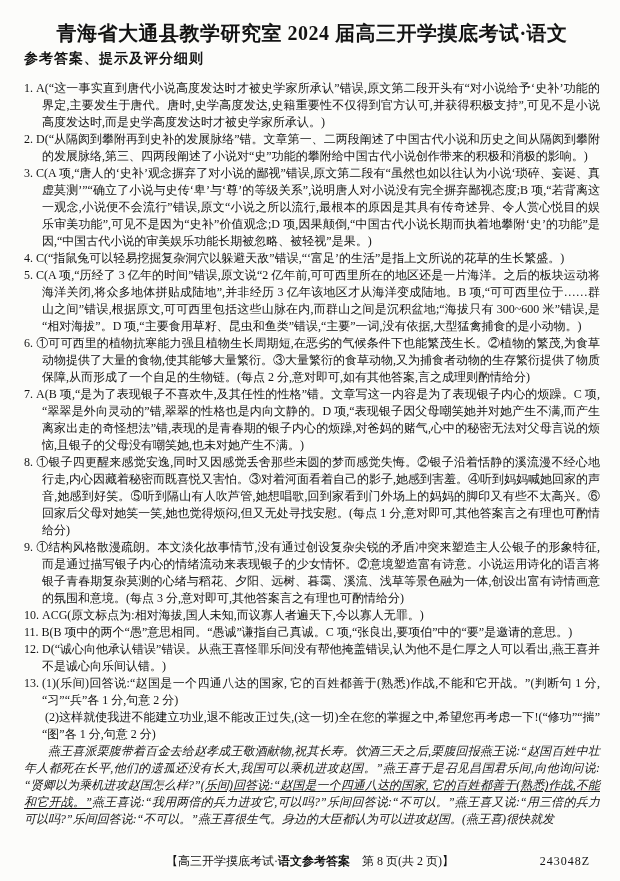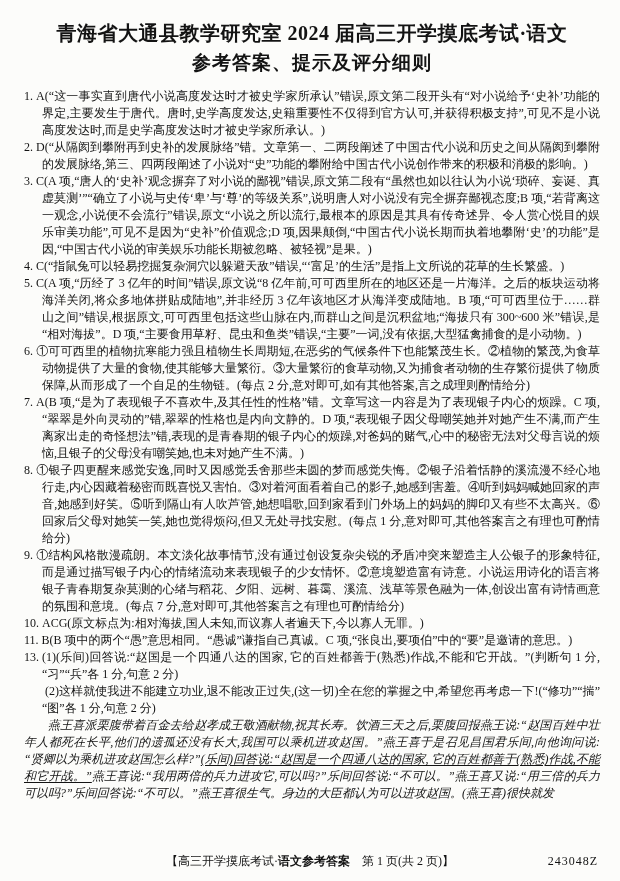--- a/index.html
+++ b/index.html
@@ -7,82 +7,83 @@
     width:620px; height:881px; margin:0 auto; position:relative;
     background:#fcfcfa; color:#131313; overflow:hidden;
     font-family:"Liberation Serif","DejaVu Serif",serif;
     padding:12px 20px 0 24px; box-sizing:border-box;
   }
   .title {
     font-size:20px; font-weight:bold; text-align:center;
     margin:8px 0 2px 0; letter-spacing:0.5px;
   }
   .subtitle {
-    font-size:19px; font-weight:bold; text-align:center;
+    font-size:14px; font-weight:bold; text-align:left;
     font-family:"Liberation Sans","DejaVu Sans",sans-serif;
     margin:3px 0 12px 0; letter-spacing:1px;
   }
   .answers { font-size:12px; line-height:17px; text-align:justify; }
   .answer-item { padding-left:18px; text-indent:-18px; }
   .answer-item.no-num { text-indent:0; }
   .answer-item .num { padding-right:3px; }
   .trans-heading {
     font-size:12.5px; font-weight:bold; line-height:18px; margin-top:1px;
     font-family:"Liberation Sans","DejaVu Sans",sans-serif;
   }
   .trans-para {
     margin:0; font-size:12px; line-height:17px; text-align:justify;
     font-style:italic; text-indent:24px;
   }
   .trans-para .seg.u { text-decoration:underline; text-underline-offset:2px; }
   .footer { position:absolute; left:0; bottom:12px; width:100%; font-size:12px; line-height:16px; }
   .footer-caption { text-align:center; }
   .footer-caption b { font-family:"Liberation Sans","DejaVu Sans",sans-serif;text-align:right; }
-  .footer-code { position:absolute; right:22px; top:0; letter-spacing:1px; }
+  .footer-code { position:absolute; right:30px; top:0; letter-spacing:1px; }
 </style>
 </head>
 <body>
 
 <div class="page">
   <header>
     <div class="title">青海省大通县教学研究室 2024 届高三开学摸底考试·语文</div>
     <div class="subtitle">参考答案、提示及评分细则</div>
   </header>
 
   <main class="answers" id="answers">
     <div class="answer-item"><span class="num">1.</span><span class="txt">A(“这一事实直到唐代小说高度发达时才被史学家所承认”错误,原文第二段开头有“对小说给予‘史补’功能的界定,主要发生于唐代。唐时,史学高度发达,史籍重要性不仅得到官方认可,并获得积极支持”,可见不是小说高度发达时,而是史学高度发达时才被史学家所承认。)</span></div>
 
     <div class="answer-item"><span class="num">2.</span><span class="txt">D(“从隔阂到攀附再到史补的发展脉络”错。文章第一、二两段阐述了中国古代小说和历史之间从隔阂到攀附的发展脉络,第三、四两段阐述了小说对“史”功能的攀附给中国古代小说创作带来的积极和消极的影响。)</span></div>
 
     <div class="answer-item"><span class="num">3.</span><span class="txt">C(A 项,“唐人的‘史补’观念摒弃了对小说的鄙视”错误,原文第二段有“虽然也如以往认为小说‘琐碎、妄诞、真虚莫测’”“确立了小说与史传‘卑’与‘尊’的等级关系”,说明唐人对小说没有完全摒弃鄙视态度;B 项,“若背离这一观念,小说便不会流行”错误,原文“小说之所以流行,最根本的原因是其具有传奇述异、令人赏心悦目的娱乐审美功能”,可见不是因为“史补”价值观念;D 项,因果颠倒,“中国古代小说长期而执着地攀附‘史’的功能”是因,“中国古代小说的审美娱乐功能长期被忽略、被轻视”是果。)</span></div>
 
     <div class="answer-item"><span class="num">4.</span><span class="txt">C(“指鼠兔可以轻易挖掘复杂洞穴以躲避天敌”错误,“‘富足’的生活”是指上文所说的花草的生长繁盛。)</span></div>
 
-    <div class="answer-item"><span class="num">5.</span><span class="txt">C(A 项,“历经了 3 亿年的时间”错误,原文说“8 亿年前,可可西里所在的地区还是一片海洋。之后的板块运动将海洋关闭,将众多地体拼贴成陆地”,并非经历 3 亿年该地区才从海洋变成陆地。B 项,“可可西里位于……群山之间”错误,根据原文,可可西里包括这些山脉在内,而群山之间是沉积盆地;“海拔只有 300~600 米”错误,是“相对海拔”。D 项,“主要食用草籽、昆虫和鱼类”错误,“主要”一词,没有依据,大型猛禽捕食的是小动物。)</span></div>
+    <div class="answer-item"><span class="num">5.</span><span class="txt">C(A 项,“历经了 3 亿年的时间”错误,原文说“2 亿年前,可可西里所在的地区还是一片海洋。之后的板块运动将海洋关闭,将众多地体拼贴成陆地”,并非经历 3 亿年该地区才从海洋变成陆地。B 项,“可可西里位于……群山之间”错误,根据原文,可可西里包括这些山脉在内,而群山之间是沉积盆地;“海拔只有 300~600 米”错误,是“相对海拔”。D 项,“主要食用草籽、昆虫和鱼类”错误,“主要”一词,没有依据,大型猛禽捕食的是小动物。)</span></div>
 
     <div class="answer-item"><span class="num">6.</span><span class="txt">①可可西里的植物抗寒能力强且植物生长周期短,在恶劣的气候条件下也能繁茂生长。②植物的繁茂,为食草动物提供了大量的食物,使其能够大量繁衍。③大量繁衍的食草动物,又为捕食者动物的生存繁衍提供了物质保障,从而形成了一个自足的生物链。(每点 2 分,意对即可,如有其他答案,言之成理则酌情给分)</span></div>
 
     <div class="answer-item"><span class="num">7.</span><span class="txt">A(B 项,“是为了表现银子不喜欢牛,及其任性的性格”错。文章写这一内容是为了表现银子内心的烦躁。C 项,“翠翠是外向灵动的”错,翠翠的性格也是内向文静的。D 项,“表现银子因父母嘲笑她并对她产生不满,而产生离家出走的奇怪想法”错,表现的是青春期的银子内心的烦躁,对爸妈的赌气,心中的秘密无法对父母言说的烦恼,且银子的父母没有嘲笑她,也未对她产生不满。)</span></div>
 
     <div class="answer-item"><span class="num">8.</span><span class="txt">①银子四更醒来感觉安逸,同时又因感觉丢舍那些未圆的梦而感觉失悔。②银子沿着恬静的溪流漫不经心地行走,内心因藏着秘密而既喜悦又害怕。③对着河面看着自己的影子,她感到害羞。④听到妈妈喊她回家的声音,她感到好笑。⑤听到隔山有人吹芦管,她想唱歌,回到家看到门外场上的妈妈的脚印又有些不太高兴。⑥回家后父母对她笑一笑,她也觉得烦闷,但又无处寻找安慰。(每点 1 分,意对即可,其他答案言之有理也可酌情给分)</span></div>
 
-    <div class="answer-item"><span class="num">9.</span><span class="txt">①结构风格散漫疏朗。本文淡化故事情节,没有通过创设复杂尖锐的矛盾冲突来塑造主人公银子的形象特征,而是通过描写银子内心的情绪流动来表现银子的少女情怀。②意境塑造富有诗意。小说运用诗化的语言将银子青春期复杂莫测的心绪与稻花、夕阳、远树、暮霭、溪流、浅草等景色融为一体,创设出富有诗情画意的氛围和意境。(每点 7 分,意对即可,其他答案言之有理也可酌情给分)</span></div>
+    <div class="answer-item"><span class="num">9.</span><span class="txt">①结构风格散漫疏朗。本文淡化故事情节,没有通过创设复杂尖锐的矛盾冲突来塑造主人公银子的形象特征,而是通过描写银子内心的情绪流动来表现银子的少女情怀。②意境塑造富有诗意。小说运用诗化的语言将银子青春期复杂莫测的心绪与稻花、夕阳、远树、暮霭、溪流、浅草等景色融为一体,创设出富有诗情画意的氛围和意境。(每点 3 分,意对即可,其他答案言之有理也可酌情给分)</span></div>
 
     <div class="answer-item"><span class="num">10.</span><span class="txt">ACG(原文标点为:相对海拔,国人未知,而议寡人者遍天下,今以寡人无罪。)</span></div>
 
     <div class="answer-item"><span class="num">11.</span><span class="txt">B(B 项中的两个“愚”意思相同。“愚诚”谦指自己真诚。C 项,“张良出,要项伯”中的“要”是邀请的意思。)</span></div>
 
+    <div class="answer-item"><span class="num">12.</span><span class="txt">D(“诚心向他承认错误”错误。从燕王喜怪罪乐间没有帮他掩盖错误,认为他不是仁厚之人可以看出,燕王喜并不是诚心向乐间认错。)</span></div>
 
     <div class="answer-item"><span class="num">13.</span><span class="txt">(1)(乐间)回答说:“赵国是一个四通八达的国家, 它的百姓都善于(熟悉)作战,不能和它开战。”(判断句 1 分,“习”“兵”各 1 分,句意 2 分)</span></div>
 
     <div class="answer-item no-num"><span class="num"></span><span class="txt">(2)这样就使我进不能建立功业,退不能改正过失,(这一切)全在您的掌握之中,希望您再考虑一下!(“修功”“揣”“图”各 1 分,句意 2 分)</span></div>
   </main>
 
   <section>
     <p class="trans-para" id="trans-para"><span class="seg">燕王喜派栗腹带着百金去给赵孝成王敬酒献物,祝其长寿。饮酒三天之后,栗腹回报燕王说:“赵国百姓中壮年人都死在长平,他们的遗孤还没有长大,我国可以乘机进攻赵国。”燕王喜于是召见昌国君乐间,向他询问说:“贤卿以为乘机进攻赵国怎么样?”</span><span class="seg u">(乐间)回答说:“赵国是一个四通八达的国家, 它的百姓都善于(熟悉)作战,不能和它开战。”</span><span class="seg">燕王喜说:“我用两倍的兵力进攻它,可以吗?”乐间回答说:“不可以。”燕王喜又说:“用三倍的兵力可以吗?”乐间回答说:“不可以。”燕王喜很生气。身边的大臣都认为可以进攻赵国。(燕王喜)很快就发</span></p>
   </section>
 
   <footer class="footer">
-    <div class="footer-caption"><span>【高三开学摸底考试·</span><b>语文参考答案</b><span>　第 1 页(共 2 页)】</span></div>
+    <div class="footer-caption"><span>【高三开学摸底考试·</span><b>语文参考答案</b><span>　第 8 页(共 2 页)】</span></div>
     <div class="footer-code">243048Z</div>
   </footer>
 
 </div>
 
 </body></html>

